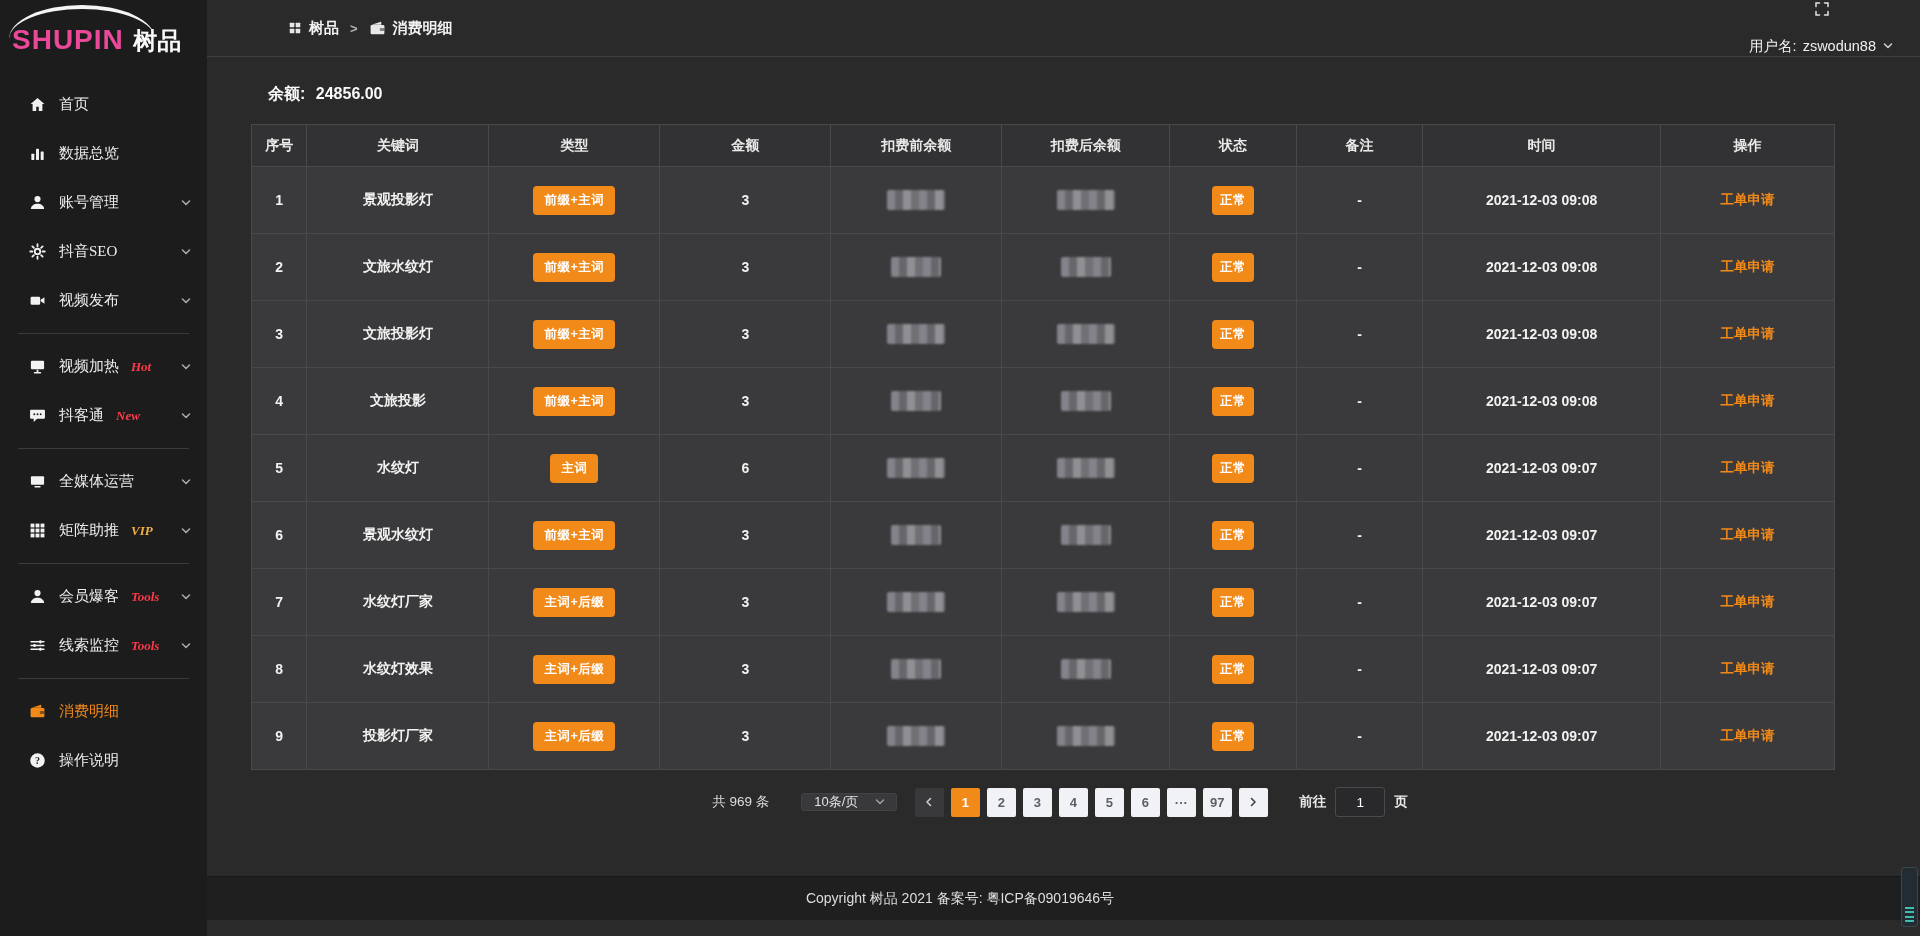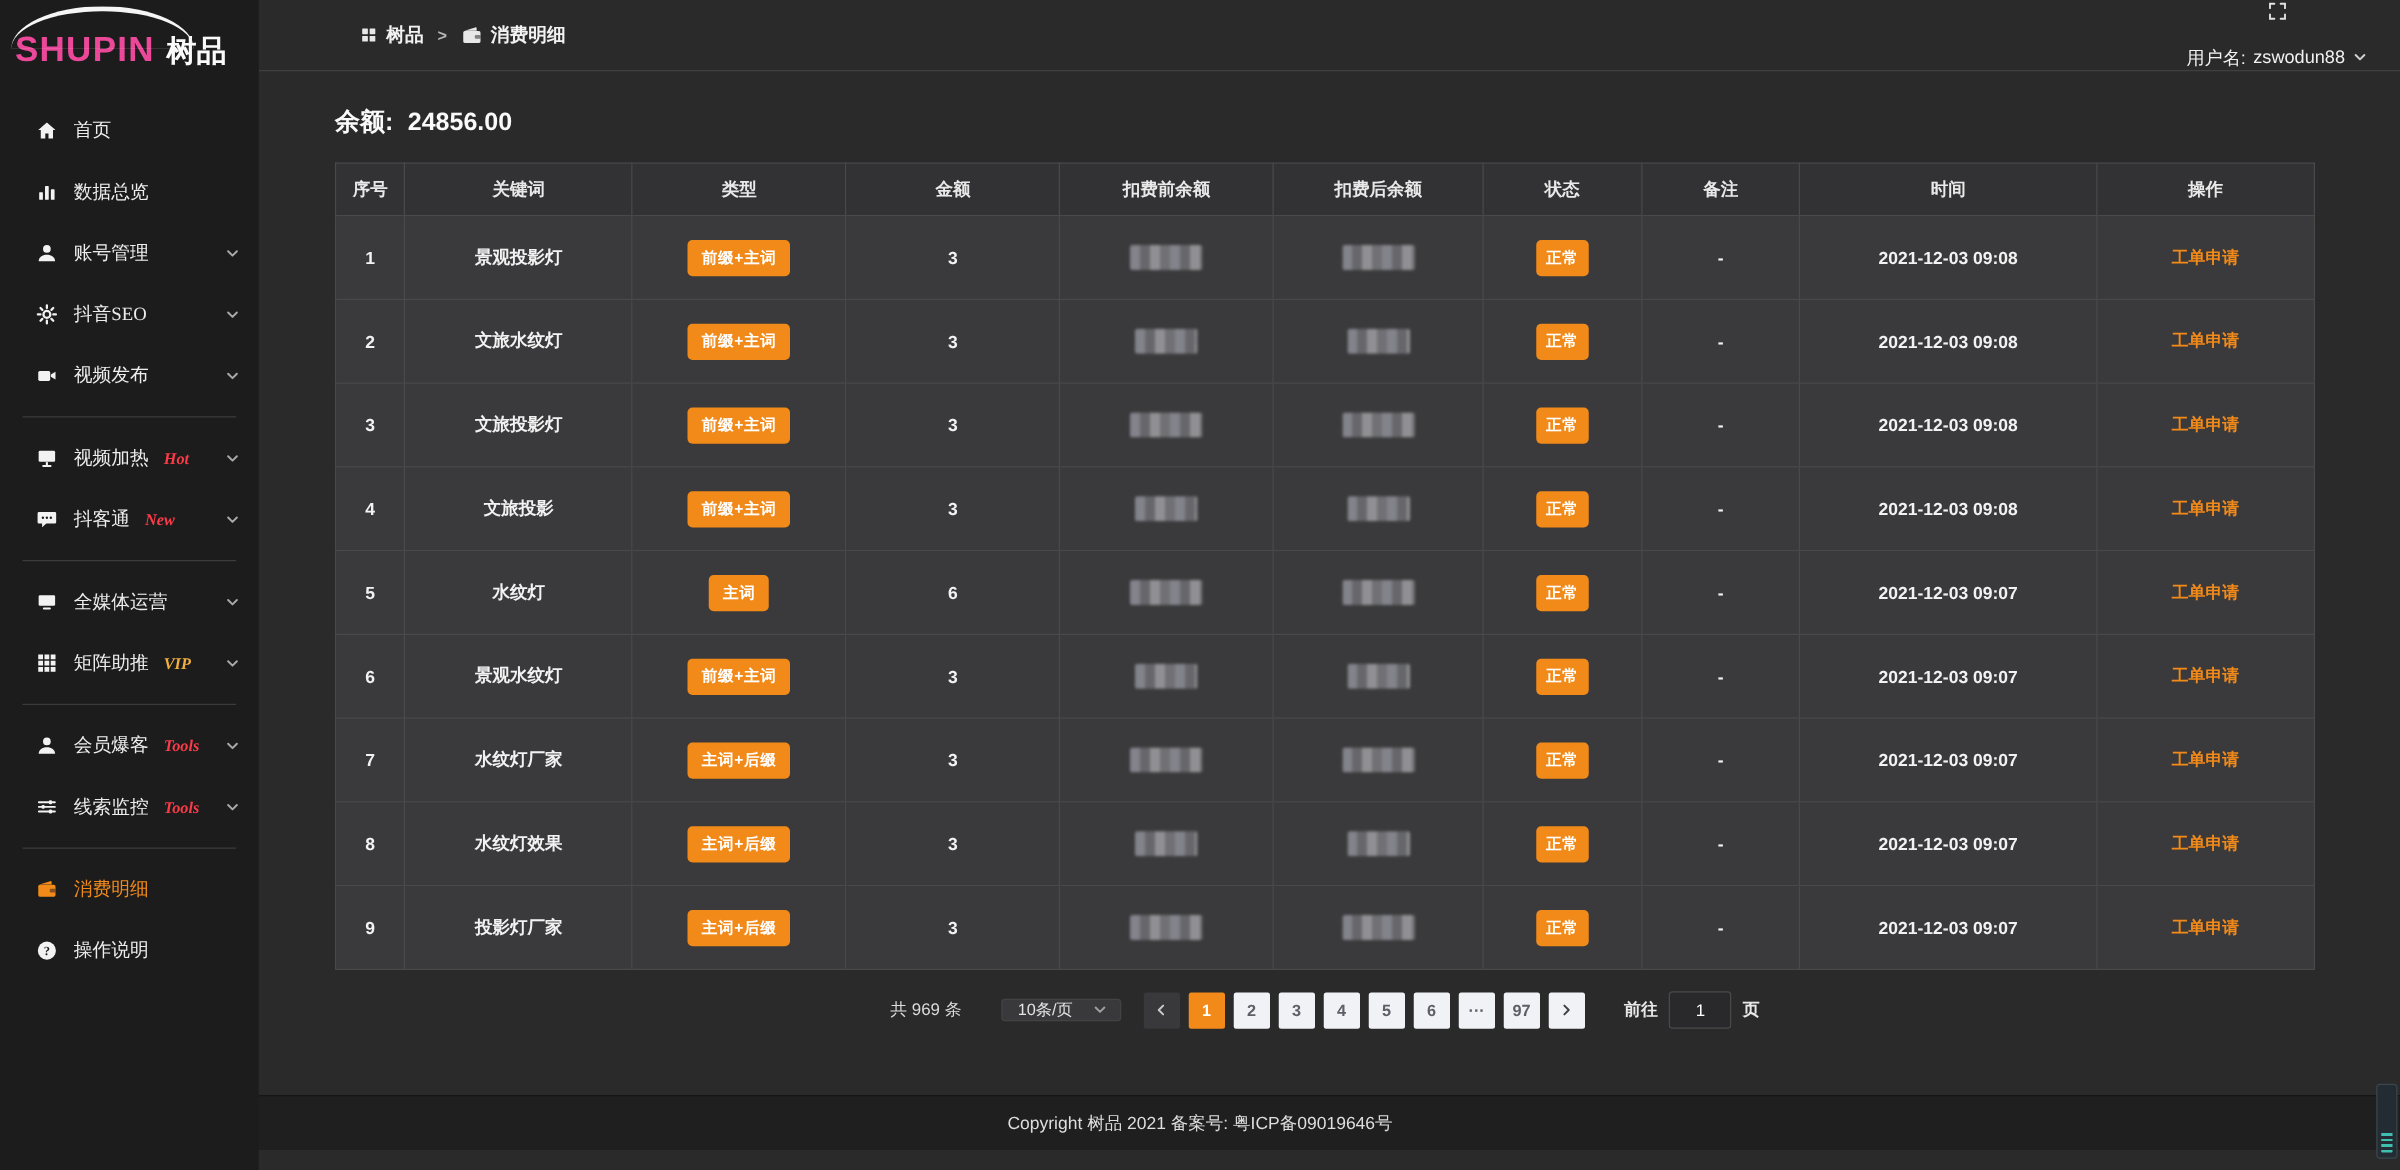--- a/index.html
+++ b/index.html
@@ -37,24 +37,24 @@
   .crumb { display:flex; align-items:center; gap:7px; cursor:pointer; }
   .crumb .ic { color:#e8e8e8; }
   .crumb-sep { color:#b5b5b5; font-size:13px; font-weight:700; }
   .topbar-right { margin-left:auto; display:flex; align-items:center; gap:20px;flex-direction:column; }
   .fullscreen-btn { color:#e3e3e3; cursor:pointer; }
   .user-menu { display:flex; align-items:center; gap:6px; font-size:14.5px; color:#f0f0f0; cursor:pointer; }
   .user-menu .chev2 { color:#cfcfcf; }
 
   
   .content { position:absolute; left:207px; top:58px; right:0; bottom:44px; }
-  .balance { margin:26px 0 19px 61px; font-size:20px; font-weight:700; color:#fafafa; }
+  .balance { margin:26px 0 19px 61px; font-size:16px; font-weight:700; color:#fafafa; }
   .balance b { margin-left:6px; }
 
-  table.grid { border-collapse:collapse; margin-left:61px; width:1584px; table-layout:fixed; }
+  table.grid { border-collapse:collapse; margin-left:44px; width:1584px; table-layout:fixed; }
   table.grid th, table.grid td { border:1px solid #49494c; text-align:center; }
   table.grid thead th { height:42px; background:#323234; font-size:14px; font-weight:700; color:#e9e9e9; }
   table.grid tbody td { height:67px; background:#3a3a3c; font-size:14px; font-weight:700; color:#f2f2f2; }
   .badge { display:inline-block; background:#f28a19; color:#fff; font-size:12.5px; font-weight:700;
            padding:6px 11px; border-radius:4px; letter-spacing:0.5px; }
   .badge-status { padding:6px 8px; }
   .censored { width:58px; height:20px; margin:0 auto; border-radius:2px; filter:blur(1.3px); opacity:.85;
     background-image:
       repeating-linear-gradient(90deg,#90909a 0 8px,#6f6f74 8px 16px,#a0a0a4 16px 24px,#7a7a7f 24px 32px),
       repeating-linear-gradient(0deg,rgba(255,255,255,.25) 0 7px,rgba(0,0,0,.22) 7px 14px); }

